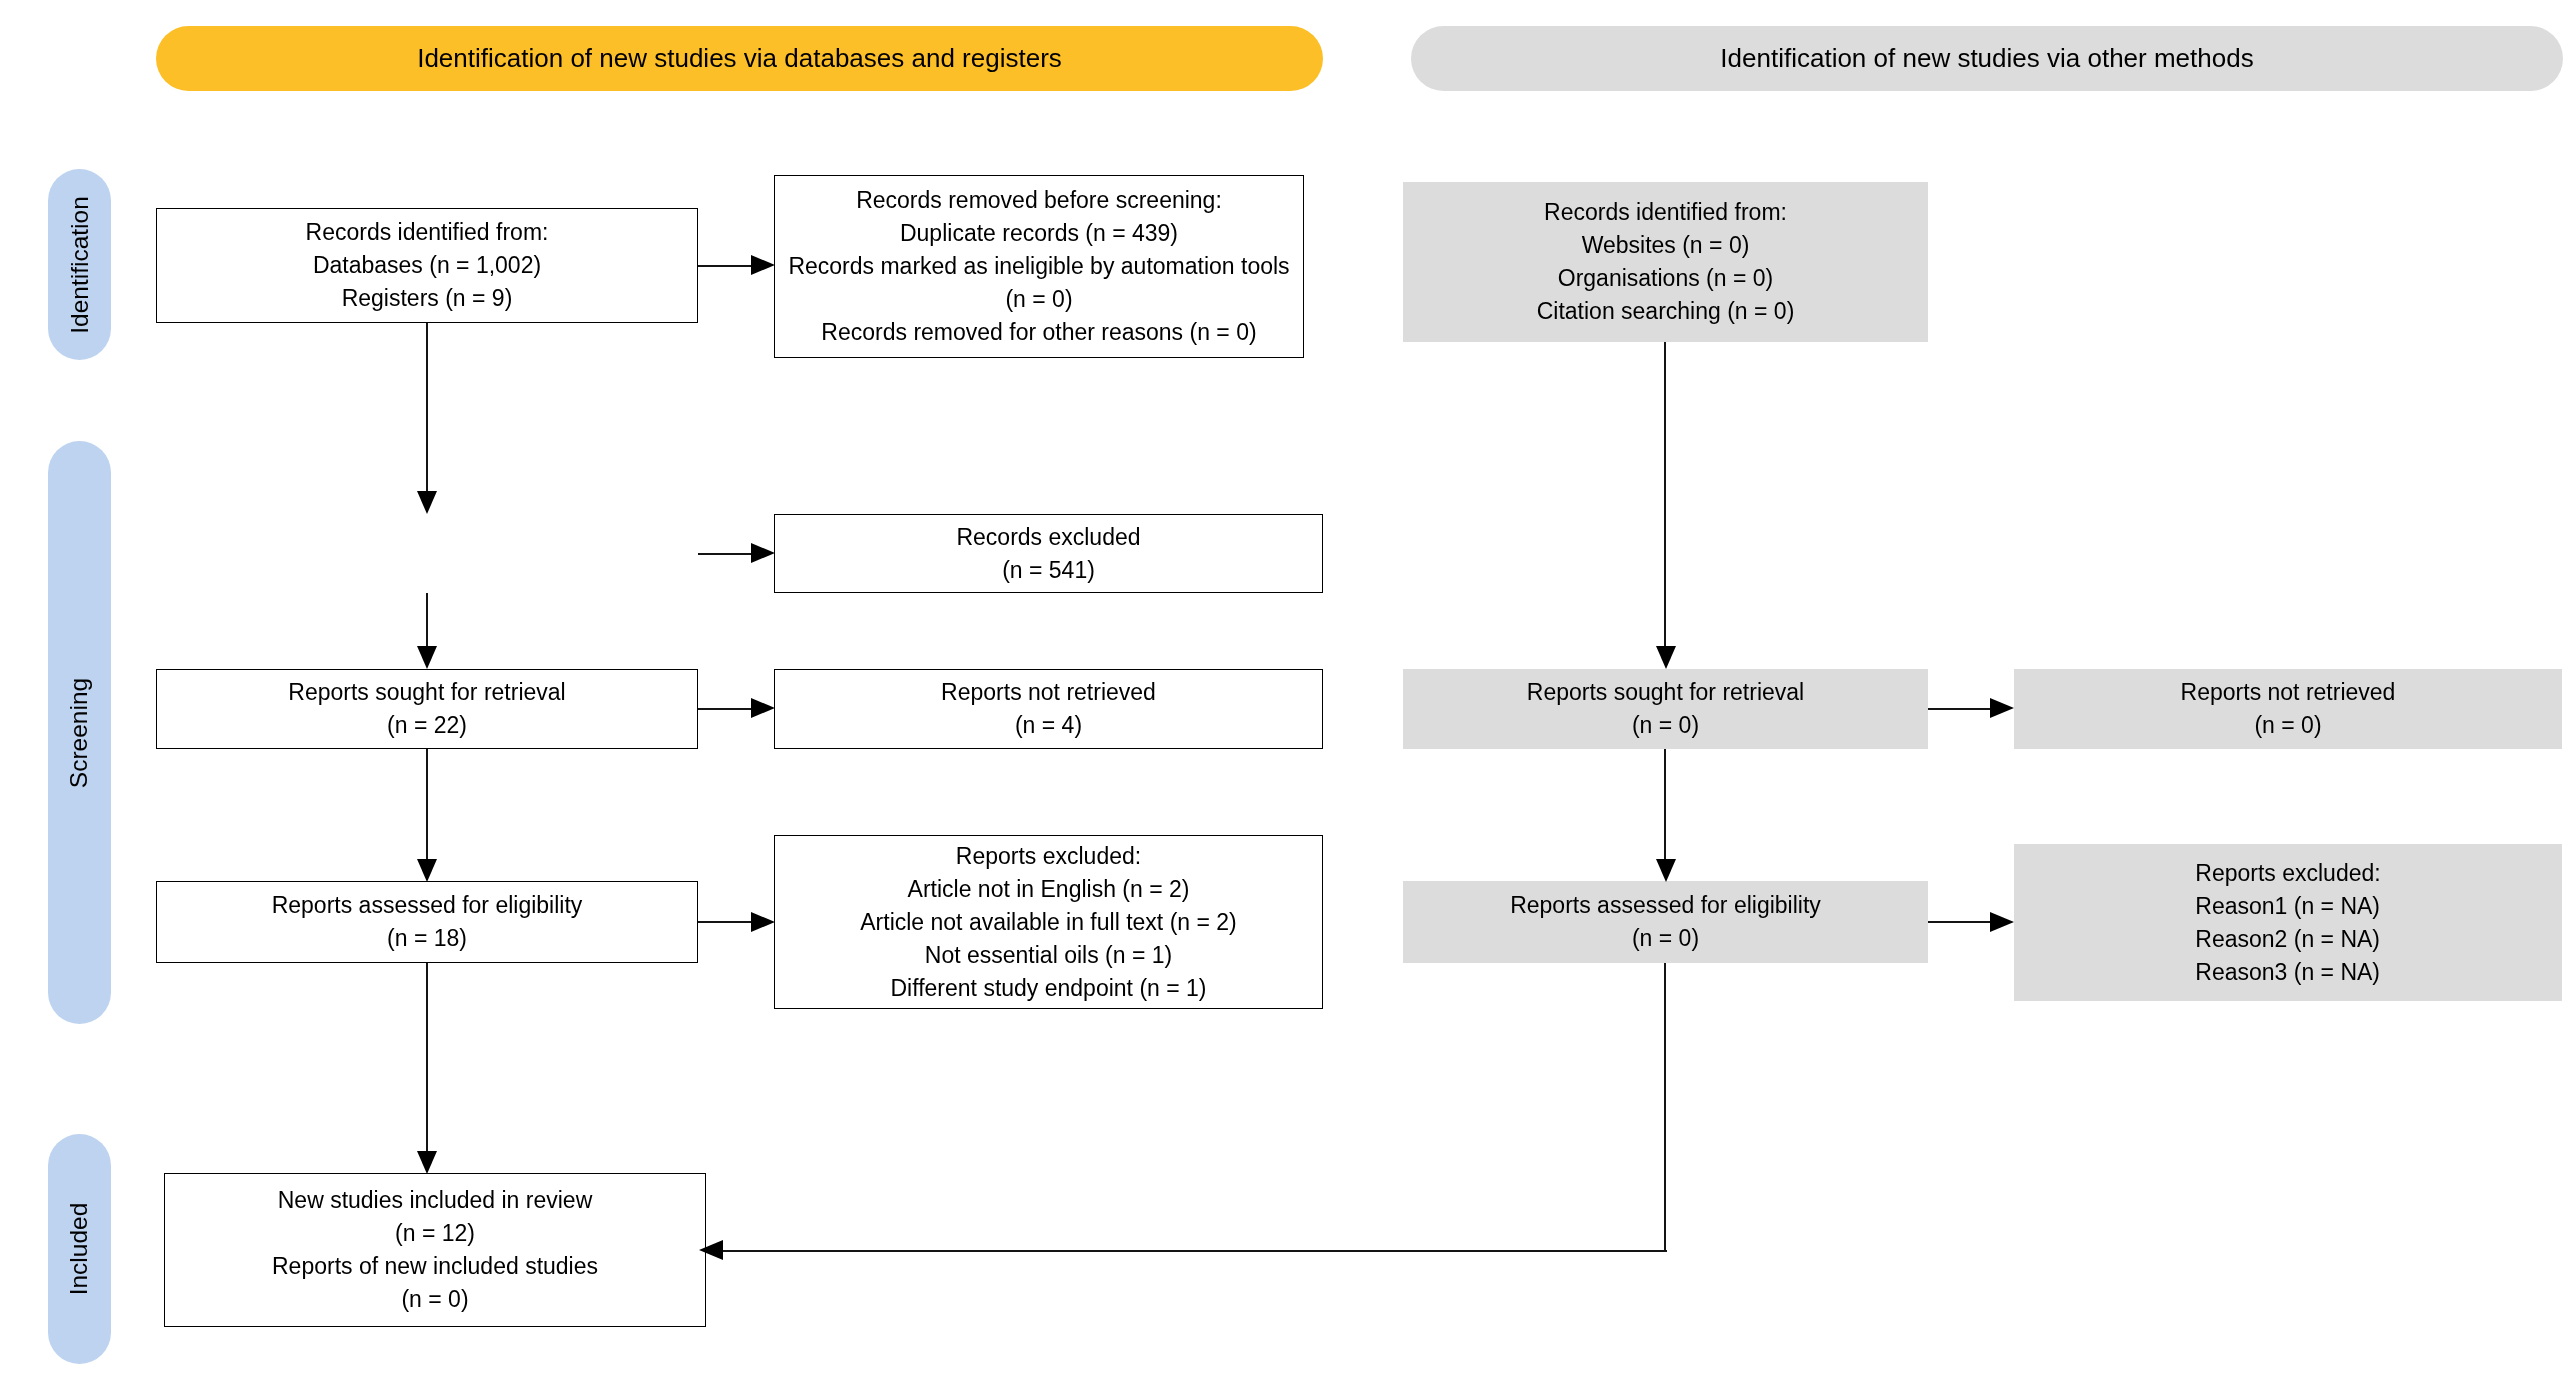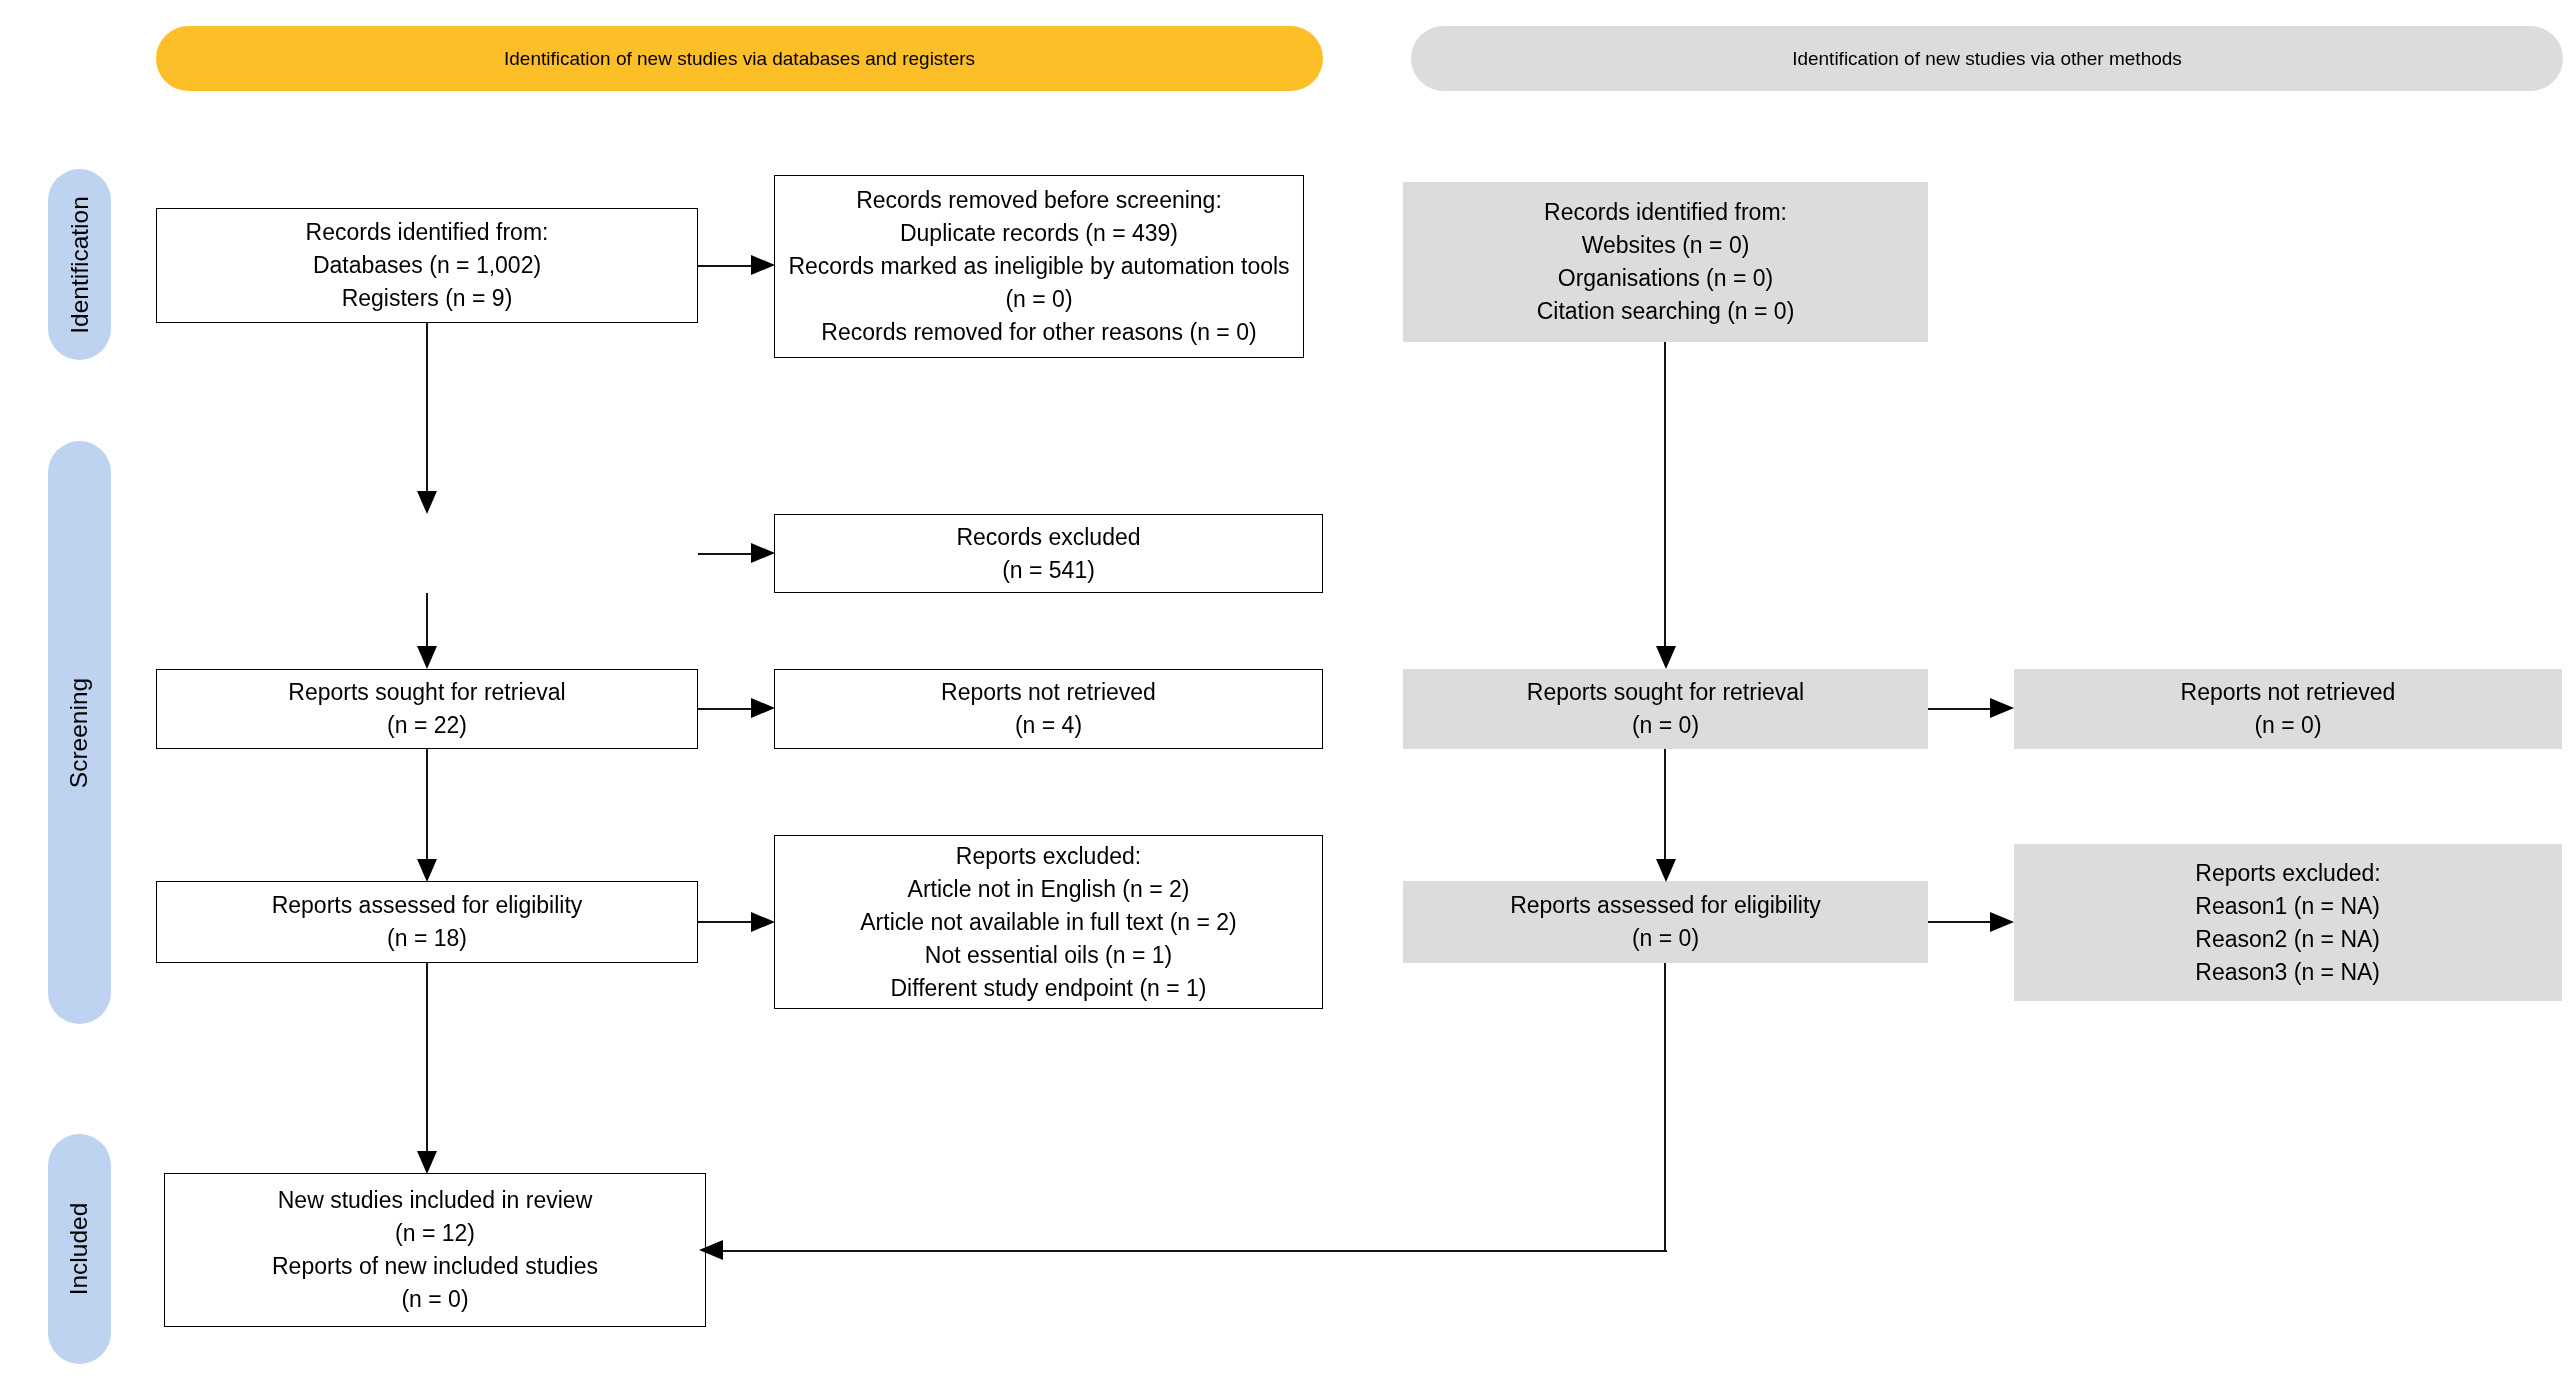--- a/index.html
+++ b/index.html
@@ -7,21 +7,21 @@
     position:relative;
     width:2576px;height:1396px;
     background:#ffffff;
     font-family:"Liberation Sans","DejaVu Sans",sans-serif;
     color:#000;
     overflow:hidden;
   }
   .pill{
     position:absolute;height:65px;border-radius:33px;
     display:flex;align-items:center;justify-content:center;
-    font-size:19px;
+    font-size:26px;
   }
   .pill.yellow{background:#FDBF27;}
   .pill.gray{background:#DCDCDC;}
   .stage{
     position:absolute;left:48px;width:63px;border-radius:31.5px;
     background:#BDD3F0;
     display:flex;align-items:center;justify-content:center;
   }
   .stage span{
     transform:rotate(-90deg);

